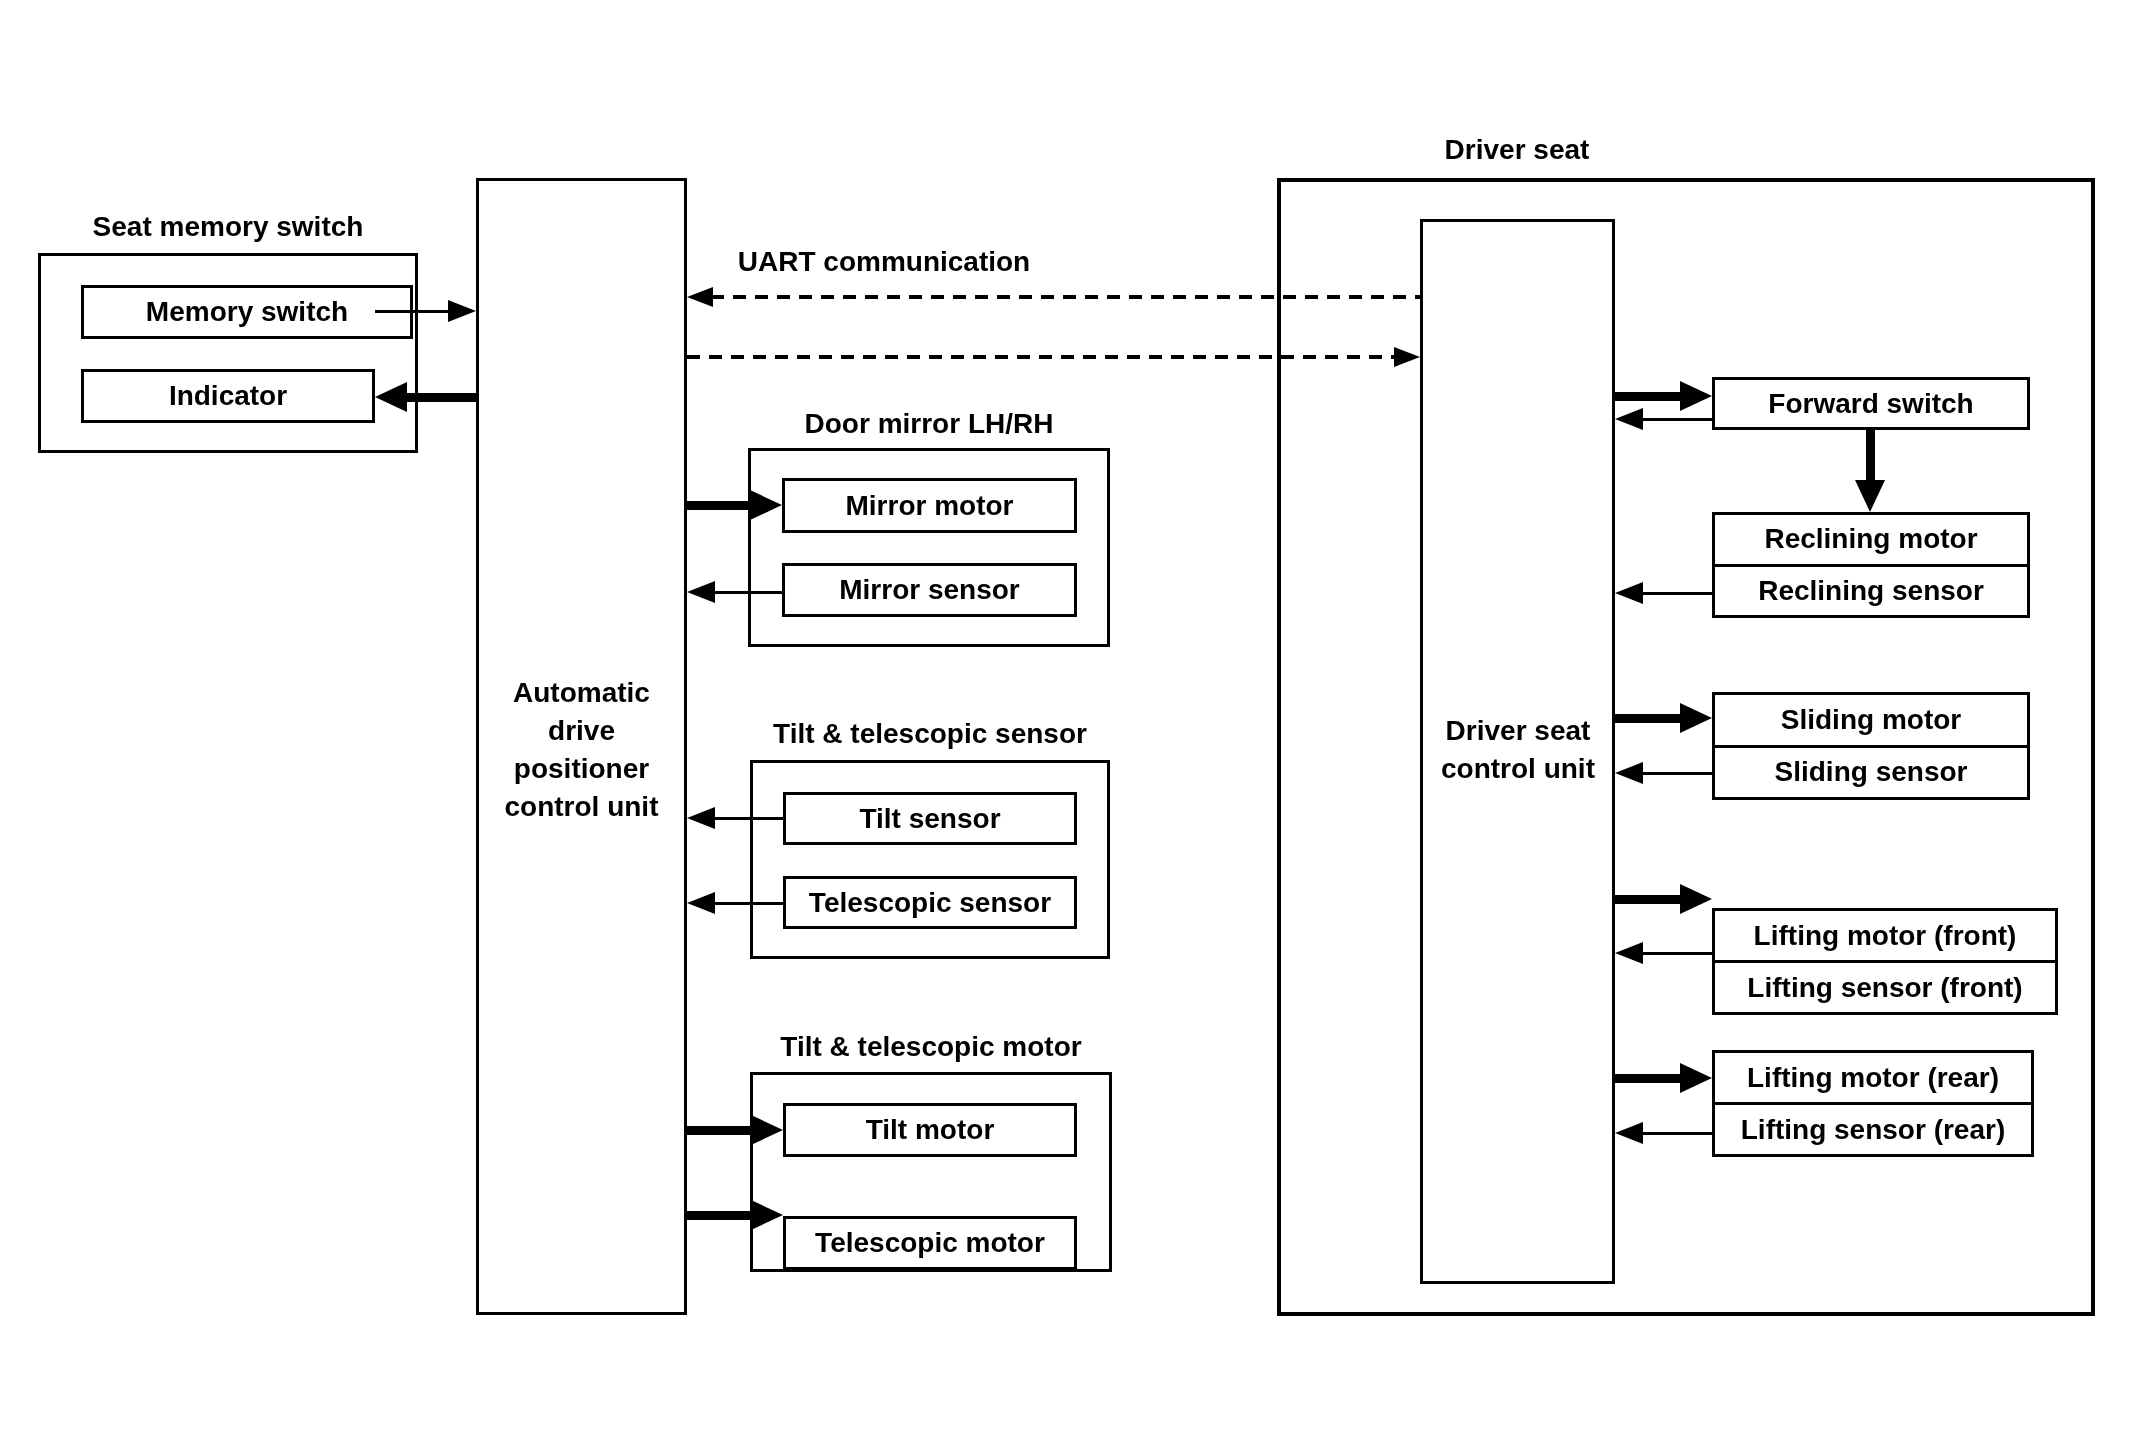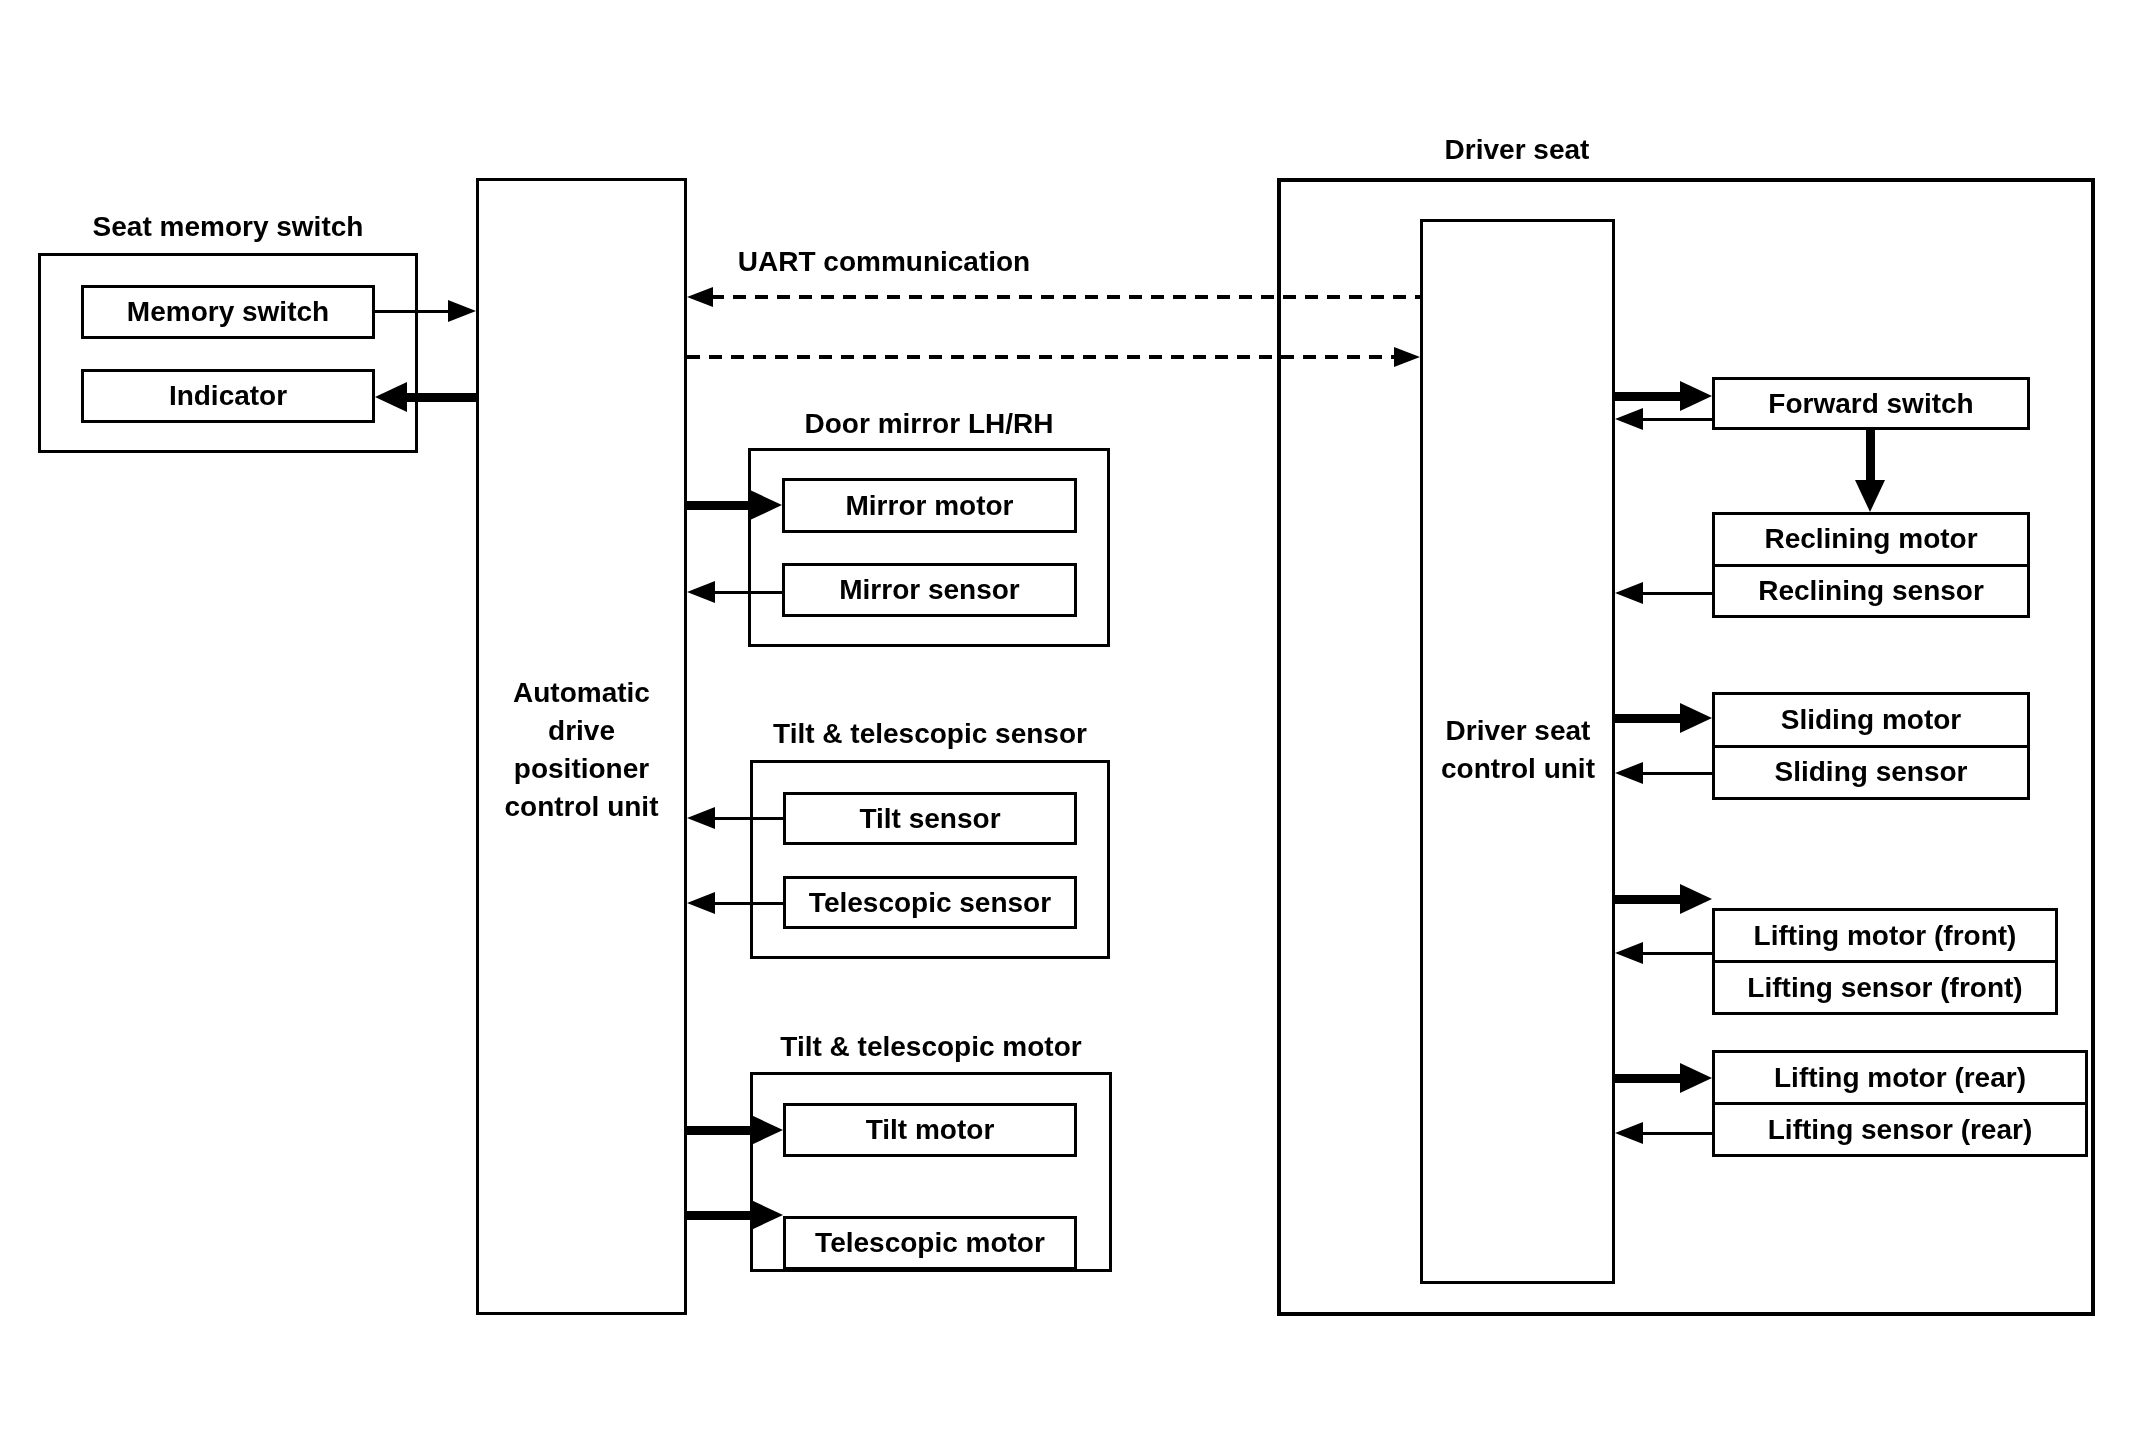--- a/index.html
+++ b/index.html
@@ -27,21 +27,21 @@
   .adash{position:absolute;background:repeating-linear-gradient(90deg,#000 0 13px,transparent 13px 22px);}
   .ahead{position:absolute;width:0;height:0;border-style:solid;border-color:transparent;}
 </style>
 </head>
 <body>
 
 <div id="canvas">
 
   <div class="lbl" style="left:38px;top:210px;width:380px;">Seat memory switch</div>
   <div class="box" style="left:38px;top:253px;width:380px;height:200px;"></div>
-  <div class="box item" style="left:81px;top:285px;width:294px;height:54px;align-items:center;">
+  <div class="box item" style="left:81px;top:285px;width:332px;height:54px;align-items:center;">
     <span class="boxtext">Memory switch</span>
   </div>
   <div class="box item" style="left:81px;top:369px;width:294px;height:54px;">
     <span class="boxtext">Indicator</span>
   </div>
 
   <div class="box" style="left:476px;top:178px;width:211px;height:1137px;"></div>
   <div class="unit-text" style="left:476px;top:674px;width:211px;">
     <div>Automatic</div>
     <div>drive</div>
@@ -111,21 +111,21 @@
 
   <div class="box pair" style="left:1712px;top:908px;width:346px;height:107px;">
     <div class="row">
       <span class="boxtext">Lifting motor (front)</span>
     </div>
     <div class="row">
       <span class="boxtext">Lifting sensor (front)</span>
     </div>
   </div>
 
-  <div class="box pair" style="left:1712px;top:1050px;width:376px;height:107px;">
+  <div class="box pair" style="left:1712px;top:1050px;width:322px;height:107px;">
     <div class="row">
       <span class="boxtext">Lifting motor (rear)</span>
     </div>
     <div class="row">
       <span class="boxtext">Lifting sensor (rear)</span>
     </div>
   </div>
 
 <div class="aline" style="left: 375px; top: 309.5px; width: 75px; height: 3px;"></div>
     <div class="ahead" style="left: 448px; top: 300px; border-width: 11px 0px 11px 28px; border-left-color: rgb(0, 0, 0);"></div>

